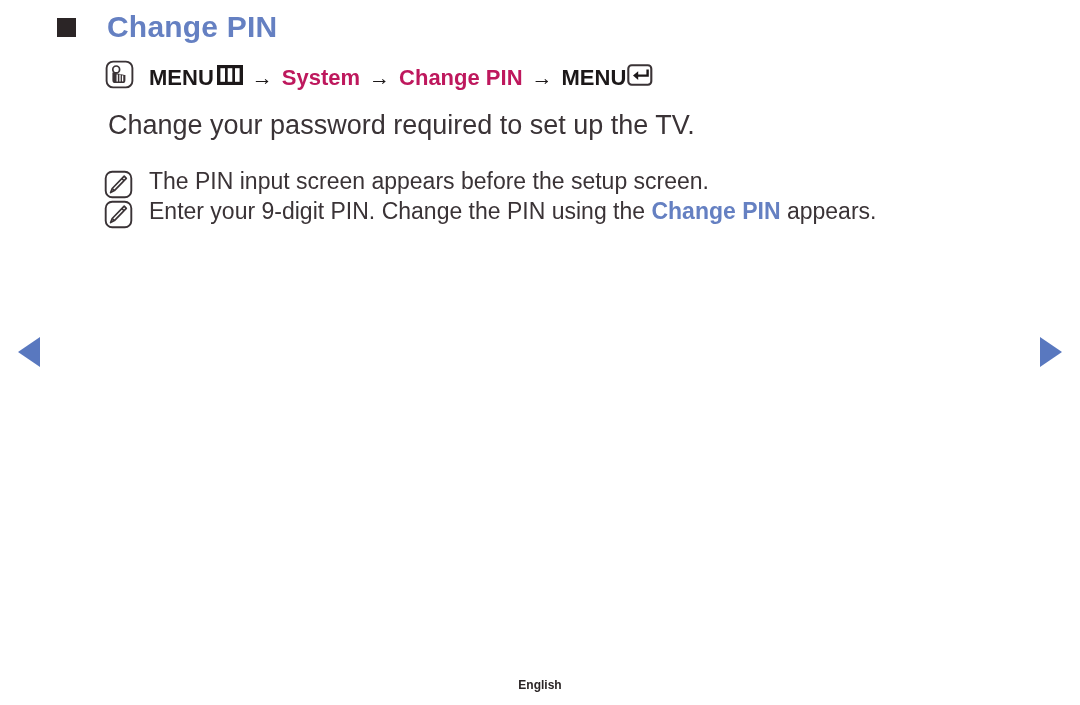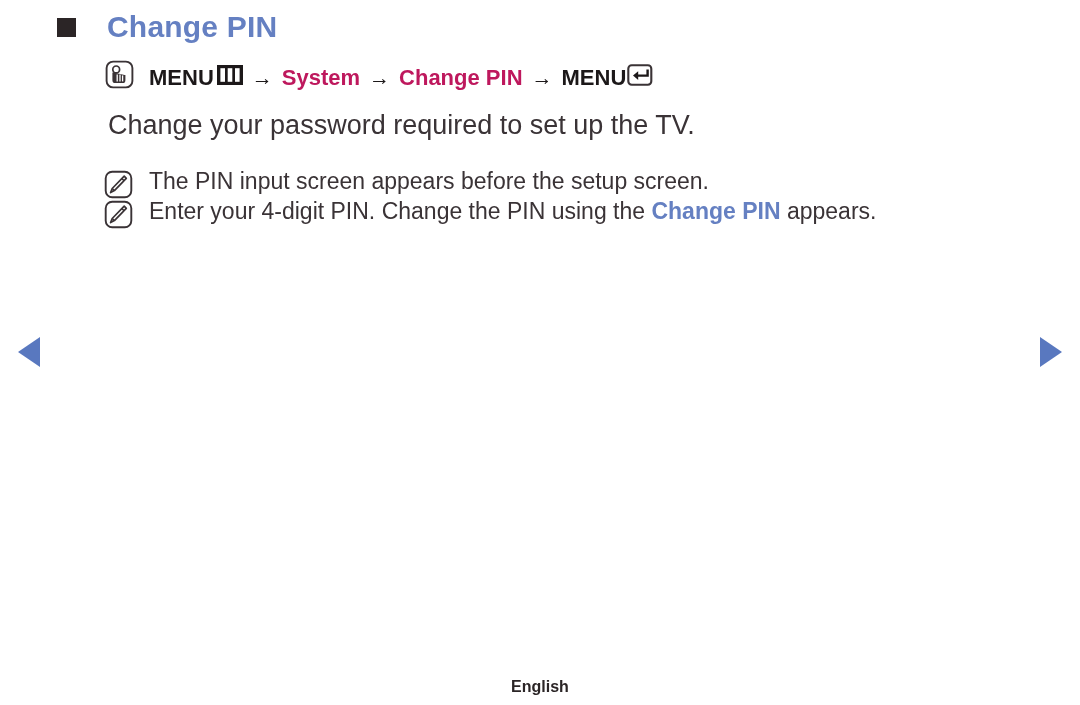--- a/index.html
+++ b/index.html
@@ -142,21 +142,21 @@
     border-left: 22px solid #5978bf;
   }
 
   
   .footer {
     position: absolute;
     left: 0;
     right: 0;
     top: 678px;
     text-align: center;
-    font-size: 16px;
+    font-size: 12px;
     font-weight: bold;
     color: #2b2526;
   }
 </style>
 </head>
 <body>
 
 <div class="page">
 
   <div class="title-row">
@@ -222,21 +222,21 @@
   <div class="note-row note-2">
     <span class="note-icon">
       <svg width="29" height="29" viewBox="0 0 29 29">
         <rect x="1.7" y="1.7" width="25.6" height="25.6" rx="6.5" ry="6.5" fill="#ffffff" stroke="#3a3336" stroke-width="1.9"></rect>
         <path d="M20.2 6.2 L22.3 8.4 L10.4 20.6 L6.6 22.5 L8.2 18.5 Z" fill="#ffffff" stroke="#3a3336" stroke-width="1.7" stroke-linejoin="round"></path>
         <line x1="18.0" y1="8.6" x2="20.1" y2="10.7" stroke="#3a3336" stroke-width="1.5"></line>
         <line x1="8.2" y1="18.5" x2="10.4" y2="20.6" stroke="#3a3336" stroke-width="1.4"></line>
         <path d="M6.6 22.5 L9.0 21.4 L7.7 20.1 Z" fill="#3a3336"></path>
       </svg>
     </span>
-    <span class="note-text"><span>Enter your 4-digit PIN. Change the PIN using the </span><span class="hl">Change PIN</span><span> appears.</span></span>
+    <span class="note-text"><span>Enter your 9-digit PIN. Change the PIN using the </span><span class="hl">Change PIN</span><span> appears.</span></span>
   </div>
 
   <div class="nav-arrow nav-prev"></div>
   <div class="nav-arrow nav-next"></div>
 
   <div class="footer">English</div>
 
 </div>
 
 </body></html>

